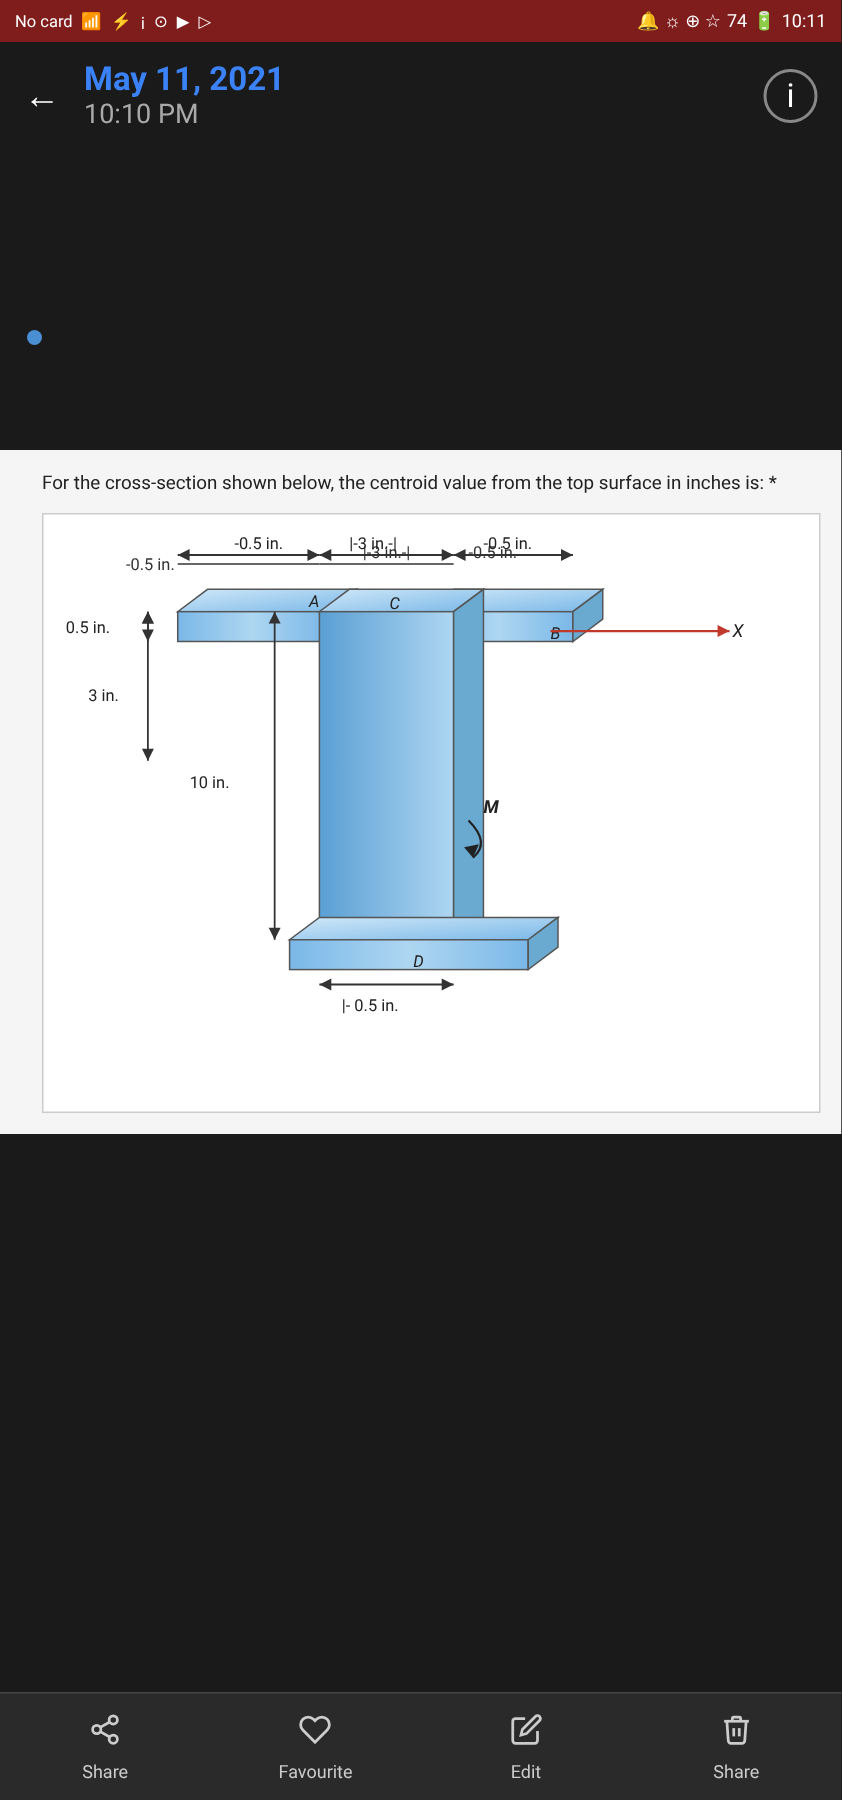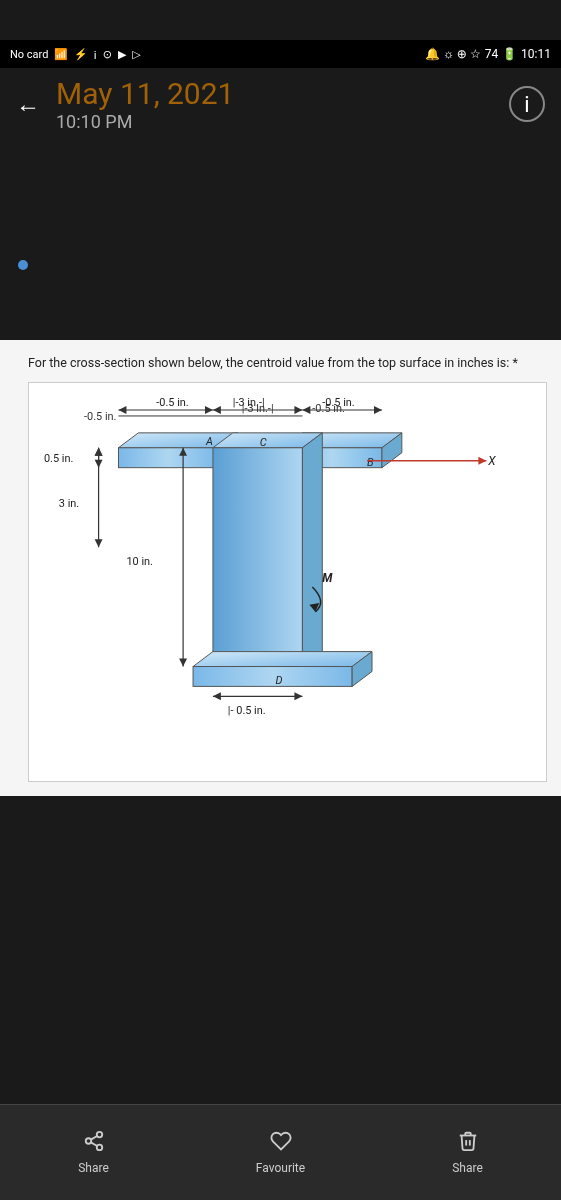--- a/index.html
+++ b/index.html
@@ -9,28 +9,27 @@
       background: #1a1a1a;
       font-family: 'Roboto', Arial, sans-serif;
       overflow: hidden;
       position: relative;
     }
 
     
     .status-bar {
       width: 100%;
       height: 28px;
-      background: #000000;
+      background: #7f1d1d;
       display: flex;
       align-items: center;
       justify-content: space-between;
       padding: 0 10px;
       color: #fff;
       font-size: 11px;
-      margin-top: 40px;
     }
     .status-left { display: flex; align-items: center; gap: 6px; }
     .status-right { display: flex; align-items: center; gap: 4px; font-size: 12px; }
 
     
     .header {
       width: 100%;
       height: 72px;
       background: #1a1a1a;
       display: flex;
@@ -38,23 +37,23 @@
       padding: 0 16px;
       gap: 16px;
     }
     .header-back {
       color: #fff;
       font-size: 24px;
       cursor: pointer;
     }
     .header-title-block { flex: 1; }
     .header-title {
-      color: #a16207;
-      font-size: 30px;
-      font-weight: 400;
+      color: #3b82f6;
+      font-size: 22px;
+      font-weight: 700;
     }
     .header-subtitle {
       color: #aaa;
       font-size: 18px;
     }
     .header-info {
       color: #fff;
       font-size: 22px;
       width: 36px;
       height: 36px;
@@ -116,21 +115,21 @@
     .bottom-dark {
       width: 100%;
       flex: 1;
       background: #1a1a1a;
       min-height: 320px;
     }
 
     
     .bottom-toolbar {
       width: 100%;
-      height: 96px;
+      height: 72px;
       background: #2a2a2a;
       display: flex;
       align-items: center;
       justify-content: space-around;
       border-top: 1px solid #444;
       position: absolute;
       bottom: 0;
       left: 0;
     }
     .toolbar-item {
@@ -317,20 +316,29 @@
     <span class="toolbar-icon">
       <svg width="22" height="22" viewBox="0 0 24 24" fill="none" stroke="#ccc" stroke-width="2">
         <path d="M20.84 4.61a5.5 5.5 0 0 0-7.78 0L12 5.67l-1.06-1.06a5.5 5.5 0 0 0-7.78 7.78l1.06 1.06L12 21.23l7.78-7.78 1.06-1.06a5.5 5.5 0 0 0 0-7.78z"></path>
       </svg>
     </span>
     <span class="toolbar-label">Favourite</span>
   </div>
   <div class="toolbar-item">
     <span class="toolbar-icon">
       <svg width="22" height="22" viewBox="0 0 24 24" fill="none" stroke="#ccc" stroke-width="2">
+        <path d="M11 4H4a2 2 0 0 0-2 2v14a2 2 0 0 0 2 2h14a2 2 0 0 0 2-2v-7"></path>
+        <path d="M18.5 2.5a2.121 2.121 0 0 1 3 3L12 15l-4 1 1-4 9.5-9.5z"></path>
+      </svg>
+    </span>
+    <span class="toolbar-label">Edit</span>
+  </div>
+  <div class="toolbar-item">
+    <span class="toolbar-icon">
+      <svg width="22" height="22" viewBox="0 0 24 24" fill="none" stroke="#ccc" stroke-width="2">
         <polyline points="3 6 5 6 21 6"></polyline>
         <path d="M19 6l-1 14a2 2 0 0 1-2 2H8a2 2 0 0 1-2-2L5 6"></path>
         <path d="M10 11v6"></path>
           <path d="M14 11v6"></path>
         <path d="M9 6V4a1 1 0 0 1 1-1h4a1 1 0 0 1 1 1v2"></path>
       </svg>
     </span>
     <span class="toolbar-label">Share</span>
   </div>
 </div>

